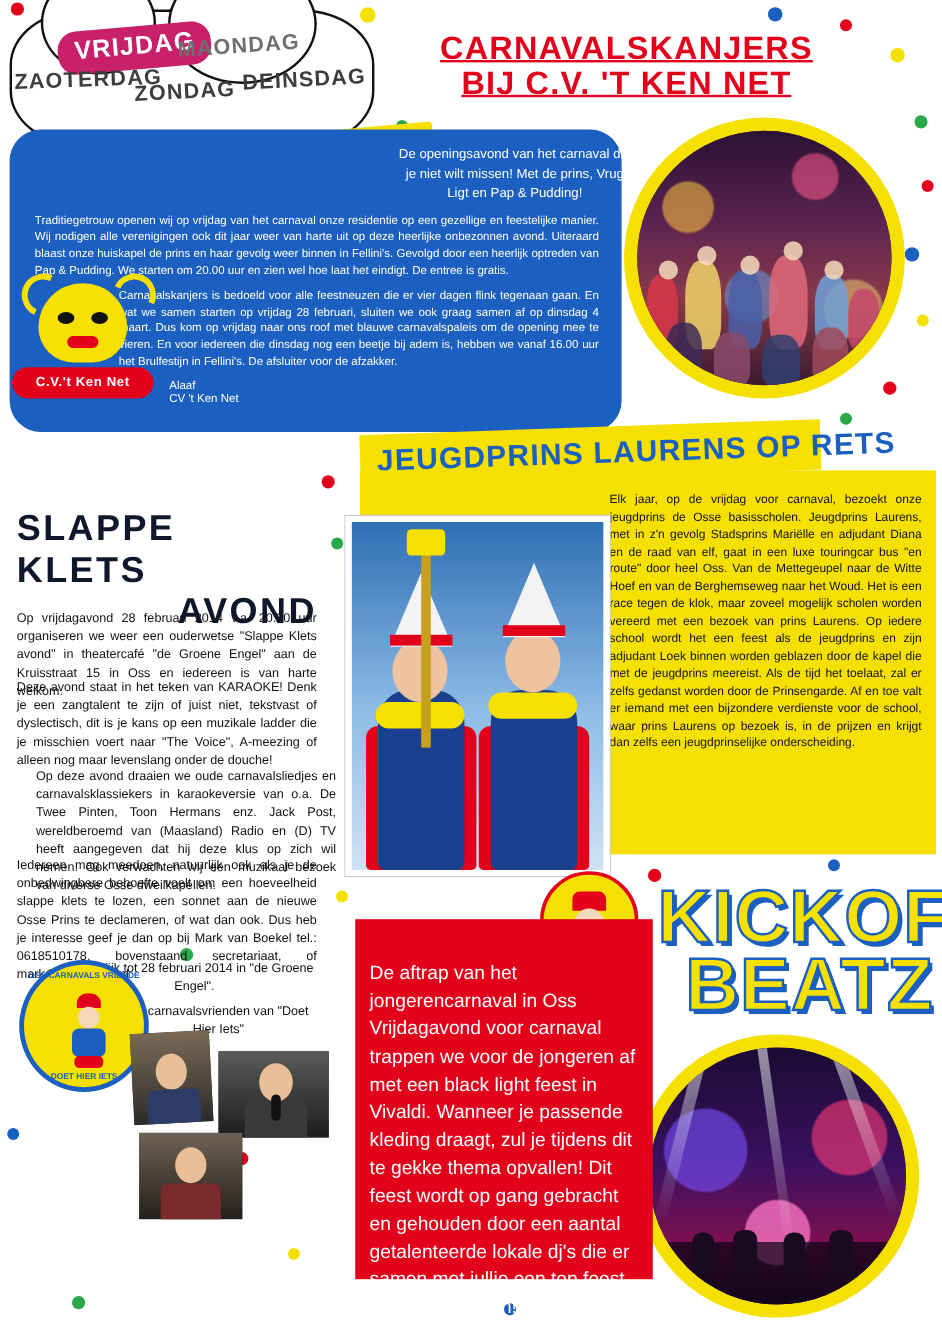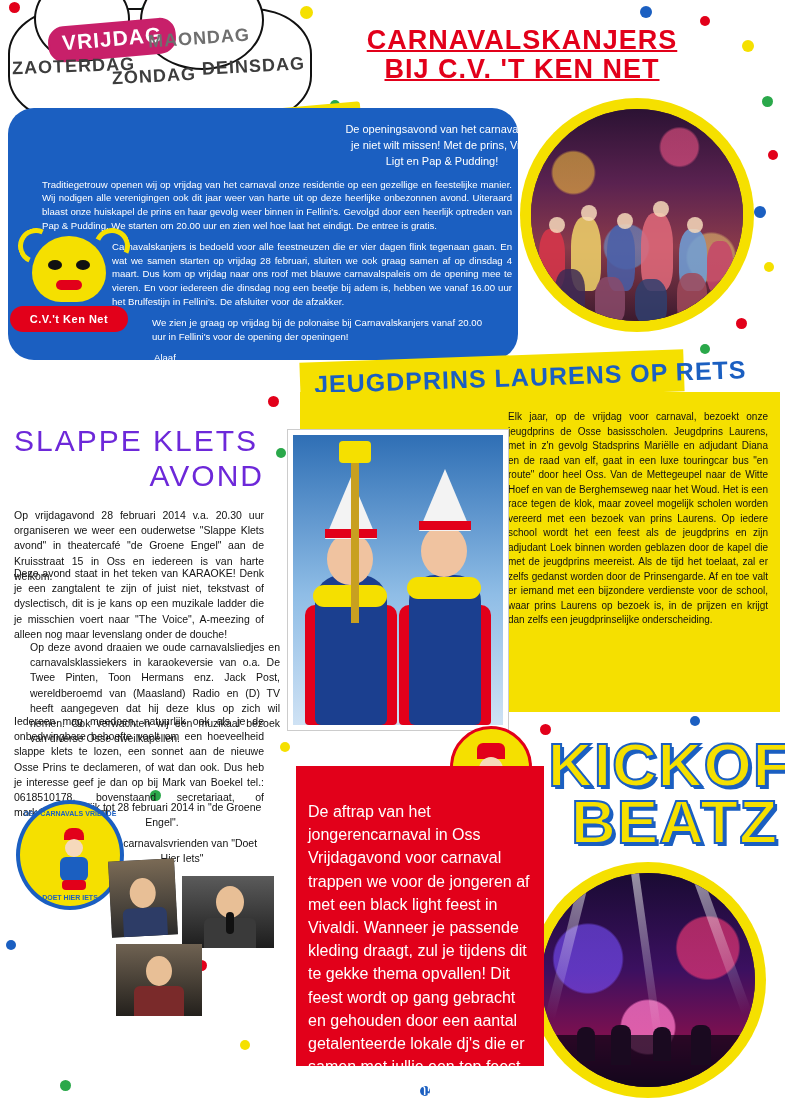--- a/index.html
+++ b/index.html
@@ -113,22 +113,22 @@
   .yellowbox{
     position:absolute;
     background:#f5e000;
     color:#111;
     box-sizing:border-box;
   }
 
   
   .slappe{
     position:absolute;left:14px;top:424px;width:250px;
-    color:#6d28d9;
-    font-size:30px;font-weight:normal;letter-spacing:2px;
+    color:#0f172a;
+    font-size:30px;font-weight:bold;letter-spacing:2px;
     line-height:1.15;
   }
   .slappe .l2{display:block;text-align:right;}
 
   .bodytext{
     position:absolute;
     font-size:10.5px;
     line-height:1.45;
     color:#111;
     text-align:justify;
@@ -300,25 +300,24 @@
       <i style="left:146px;top:164px;width:30px;height:50px;background:#a04a5a;"></i>
       <i style="left:18px;top:108px;width:16px;height:16px;background:#f6d9bb;border-radius:50%;"></i>
       <i style="left:50px;top:96px;width:16px;height:16px;background:#f6d9bb;border-radius:50%;"></i>
       <i style="left:86px;top:104px;width:16px;height:16px;background:#f6d9bb;border-radius:50%;"></i>
       <i style="left:122px;top:92px;width:16px;height:16px;background:#f6d9bb;border-radius:50%;"></i>
       <i style="left:156px;top:108px;width:16px;height:16px;background:#f6d9bb;border-radius:50%;"></i>
     </div>
   </div>
 </div>
 
-<div class="blueblob" style="left:8px;top:108px;width:510px;height:252px;padding:14px 34px;">
+<div class="blueblob" style="left:8px;top:108px;width:510px;height:252px;padding:14px 21px;">
   <div style="font-size:11px;line-height:1.45;text-align:center;margin-left:300px;width:200px;">De openingsavond van het carnaval die je niet wilt missen! Met de prins, Vrug Ligt en Pap &amp; Pudding!</div>
   <div style="font-size:9.6px;line-height:1.42;text-align:justify;margin-top:8px;width:470px;">Traditiegetrouw openen wij op vrijdag van het carnaval onze residentie op een gezellige en feestelijke manier. Wij nodigen alle verenigingen ook dit jaar weer van harte uit op deze heerlijke onbezonnen avond. Uiteraard blaast onze huiskapel de prins en haar gevolg weer binnen in Fellini's. Gevolgd door een heerlijk optreden van Pap &amp; Pudding. We starten om 20.00 uur en zien wel hoe laat het eindigt. De entree is gratis.</div>
   <div style="font-size:9.6px;line-height:1.42;text-align:justify;margin-top:8px;margin-left:70px;width:400px;">Carnavalskanjers is bedoeld voor alle feestneuzen die er vier dagen flink tegenaan gaan. En wat we samen starten op vrijdag 28 februari, sluiten we ook graag samen af op dinsdag 4 maart. Dus kom op vrijdag naar ons roof met blauwe carnavalspaleis om de opening mee te vieren. En voor iedereen die dinsdag nog een beetje bij adem is, hebben we vanaf 16.00 uur het Brulfestijn in Fellini's. De afsluiter voor de afzakker.</div>
-  <div style="font-size:9.6px;line-height:1.42;text-align:justify;margin-top:8px;margin-left:110px;width:330px;">We zien je graag op vrijdag bij de polonaise bij Carnavalskanjers vanaf 20.00 uur in Fellini's voor de opening der openingen!</div>
   <div style="font-size:9.6px;margin-top:8px;margin-left:112px;">Alaaf</div>
   <div style="font-size:9.6px;margin-left:112px;">CV 't Ken Net</div>
 </div>
 
 <div class="bull-logo">
   <div class="bull-head"></div>
   <div class="bull-horn" style="left:8px;transform:rotate(-20deg);"></div>
   <div class="bull-horn" style="left:84px;transform:rotate(70deg);"></div>
   <div class="bull-eye" style="left:38px;top:28px;"></div>
   <div class="bull-eye" style="left:66px;top:28px;"></div>

